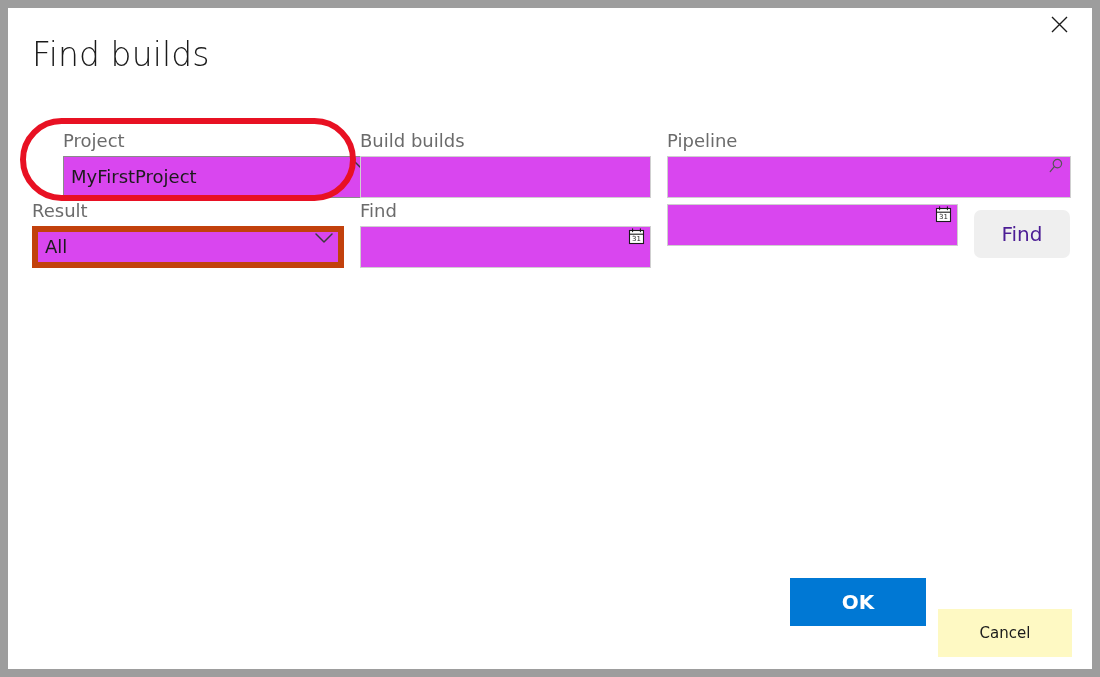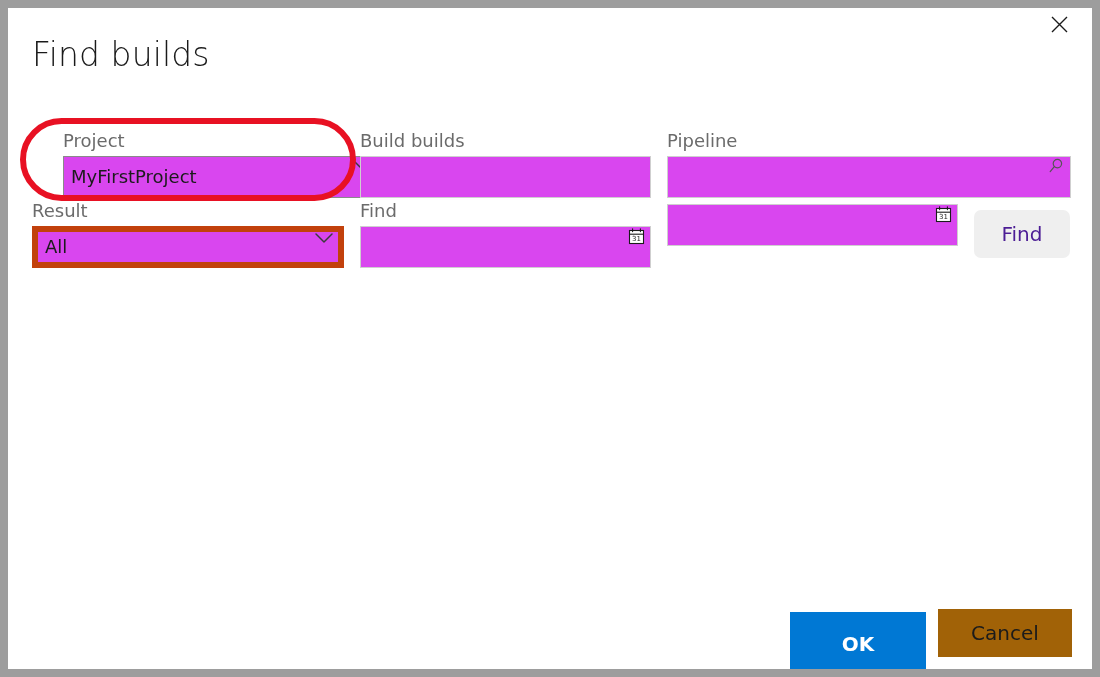--- a/index.html
+++ b/index.html
@@ -145,42 +145,42 @@
     font-family: "DejaVu Sans", sans-serif;
     cursor: pointer;
     padding: 0;
     border-radius: 7px;
   }
 
   
   #ok-button {
     position: absolute;
     left: 782px;
-    top: 604px;
+    top: 570px;
     width: 136px;
-    height: 64px;
+    height: 48px;
     background: #0078d4;
     color: #ffffff;
     border: none;
     font-size: 20px;
     font-weight: 600;
     font-family: "DejaVu Sans", sans-serif;
     cursor: pointer;
     padding: 0;
   }
   #cancel-button {
     position: absolute;
     left: 930px;
     top: 601px;
     width: 134px;
     height: 48px;
-    background: #a16207;
+    background: #fef9c3;
     color: #1b1b1b;
     border: none;
-    font-size: 20px;
+    font-size: 15px;
     font-family: "DejaVu Sans", sans-serif;
     cursor: pointer;
     padding: 0;
   }
 
   
   #annotation-highlight {
     position: absolute;
     left: 12px;
     top: 110px;

